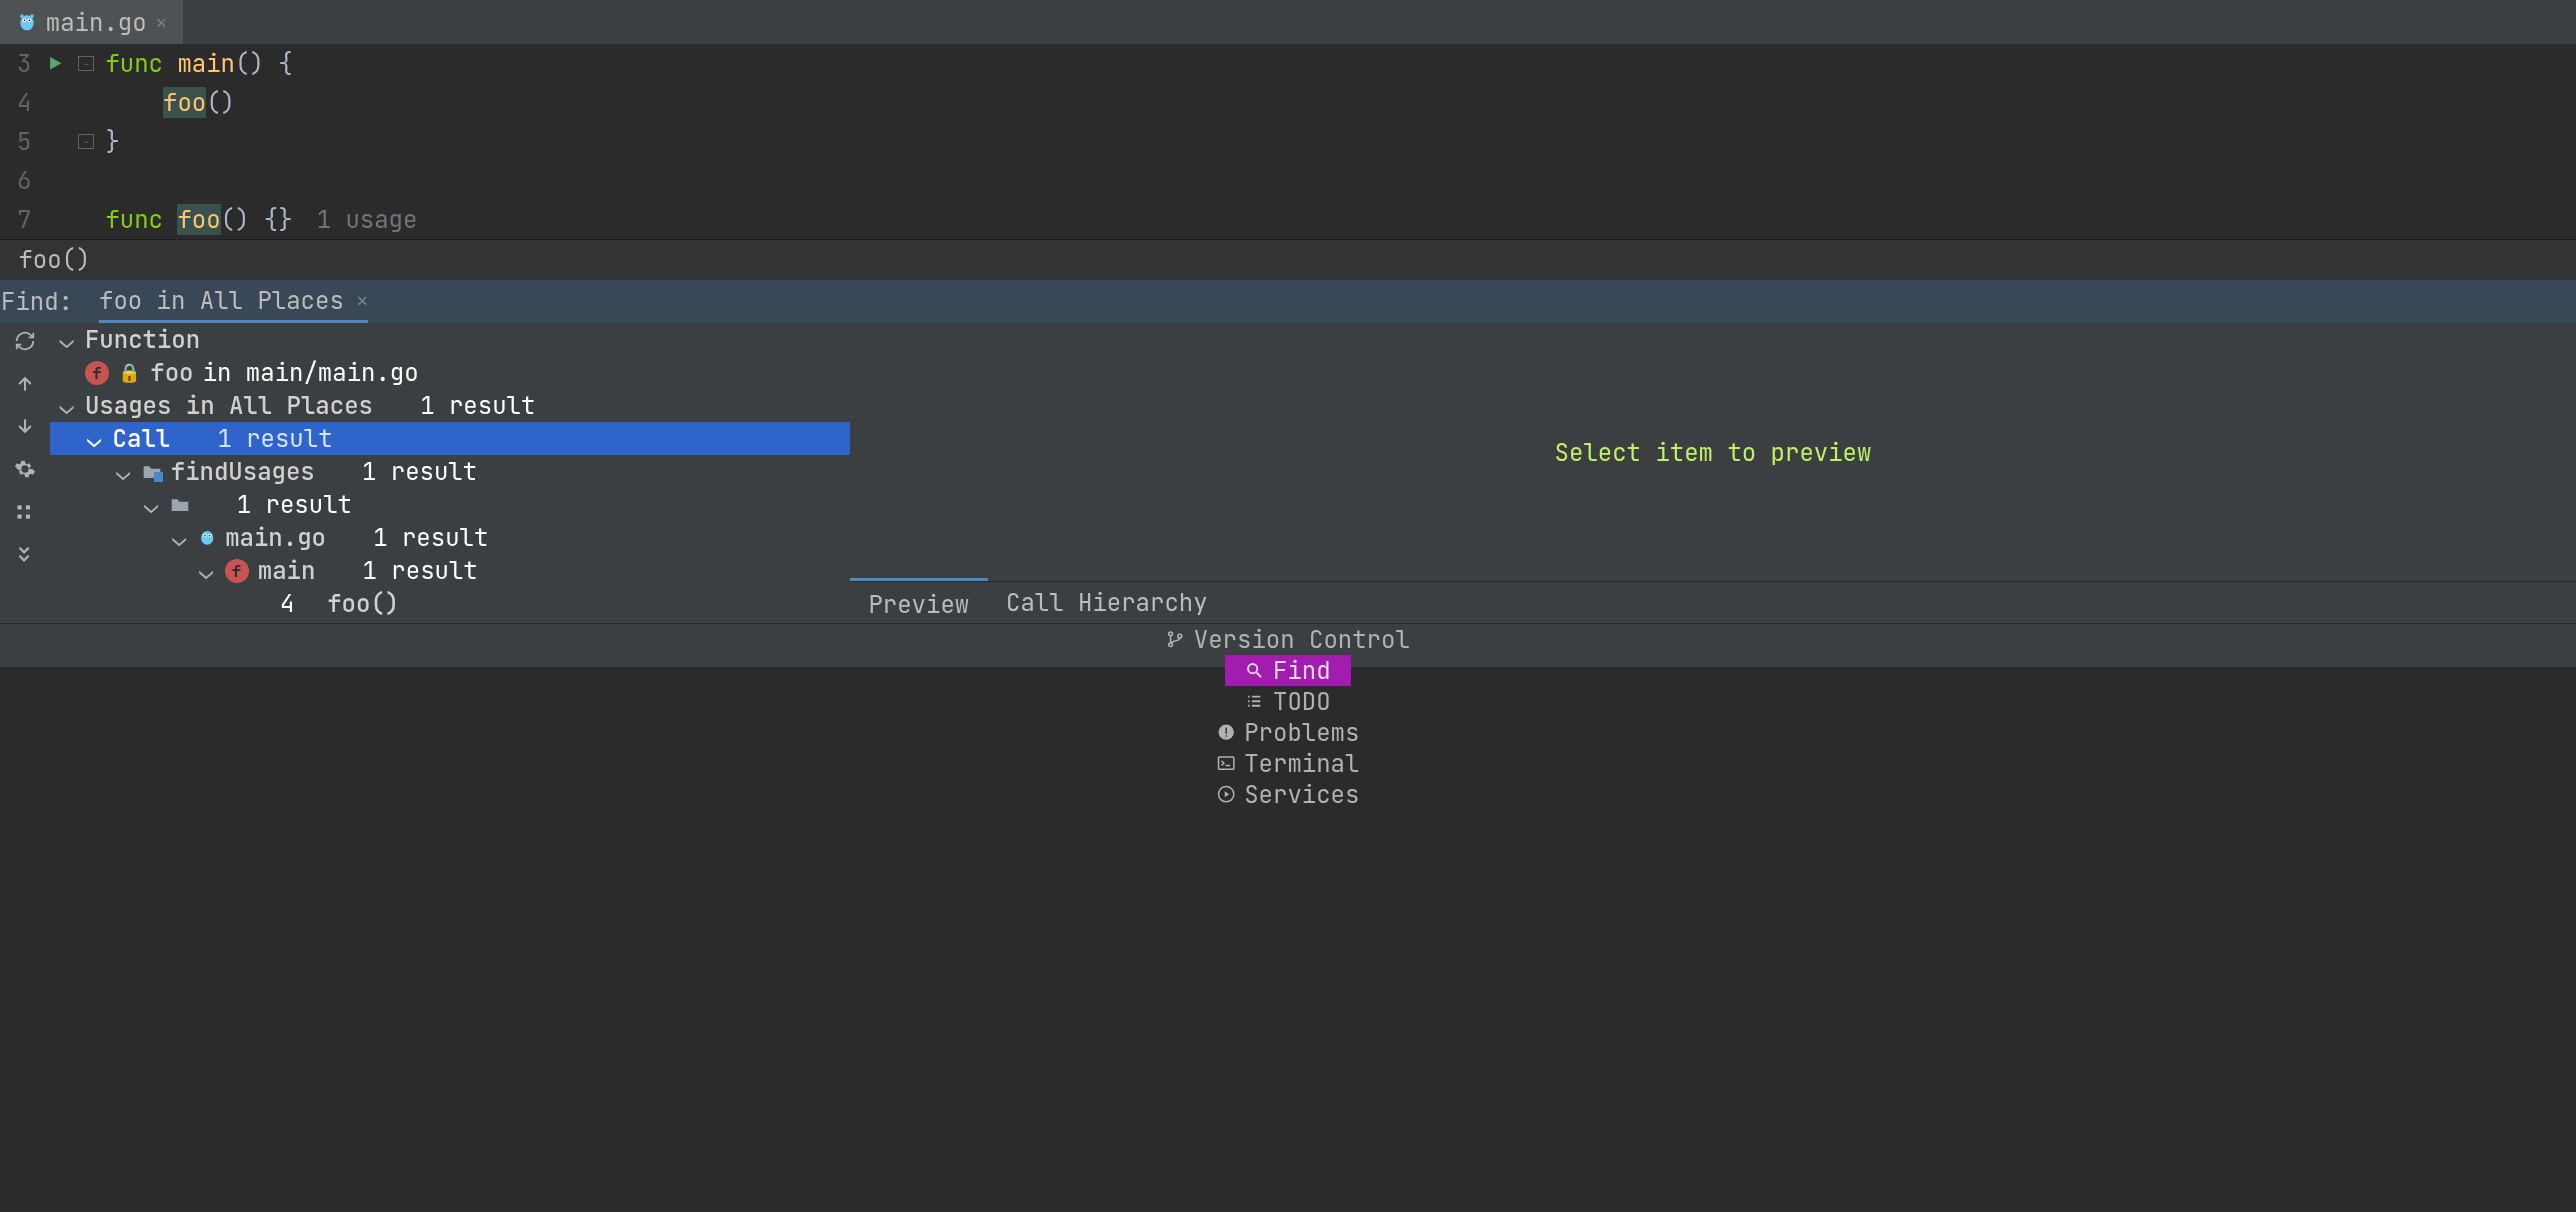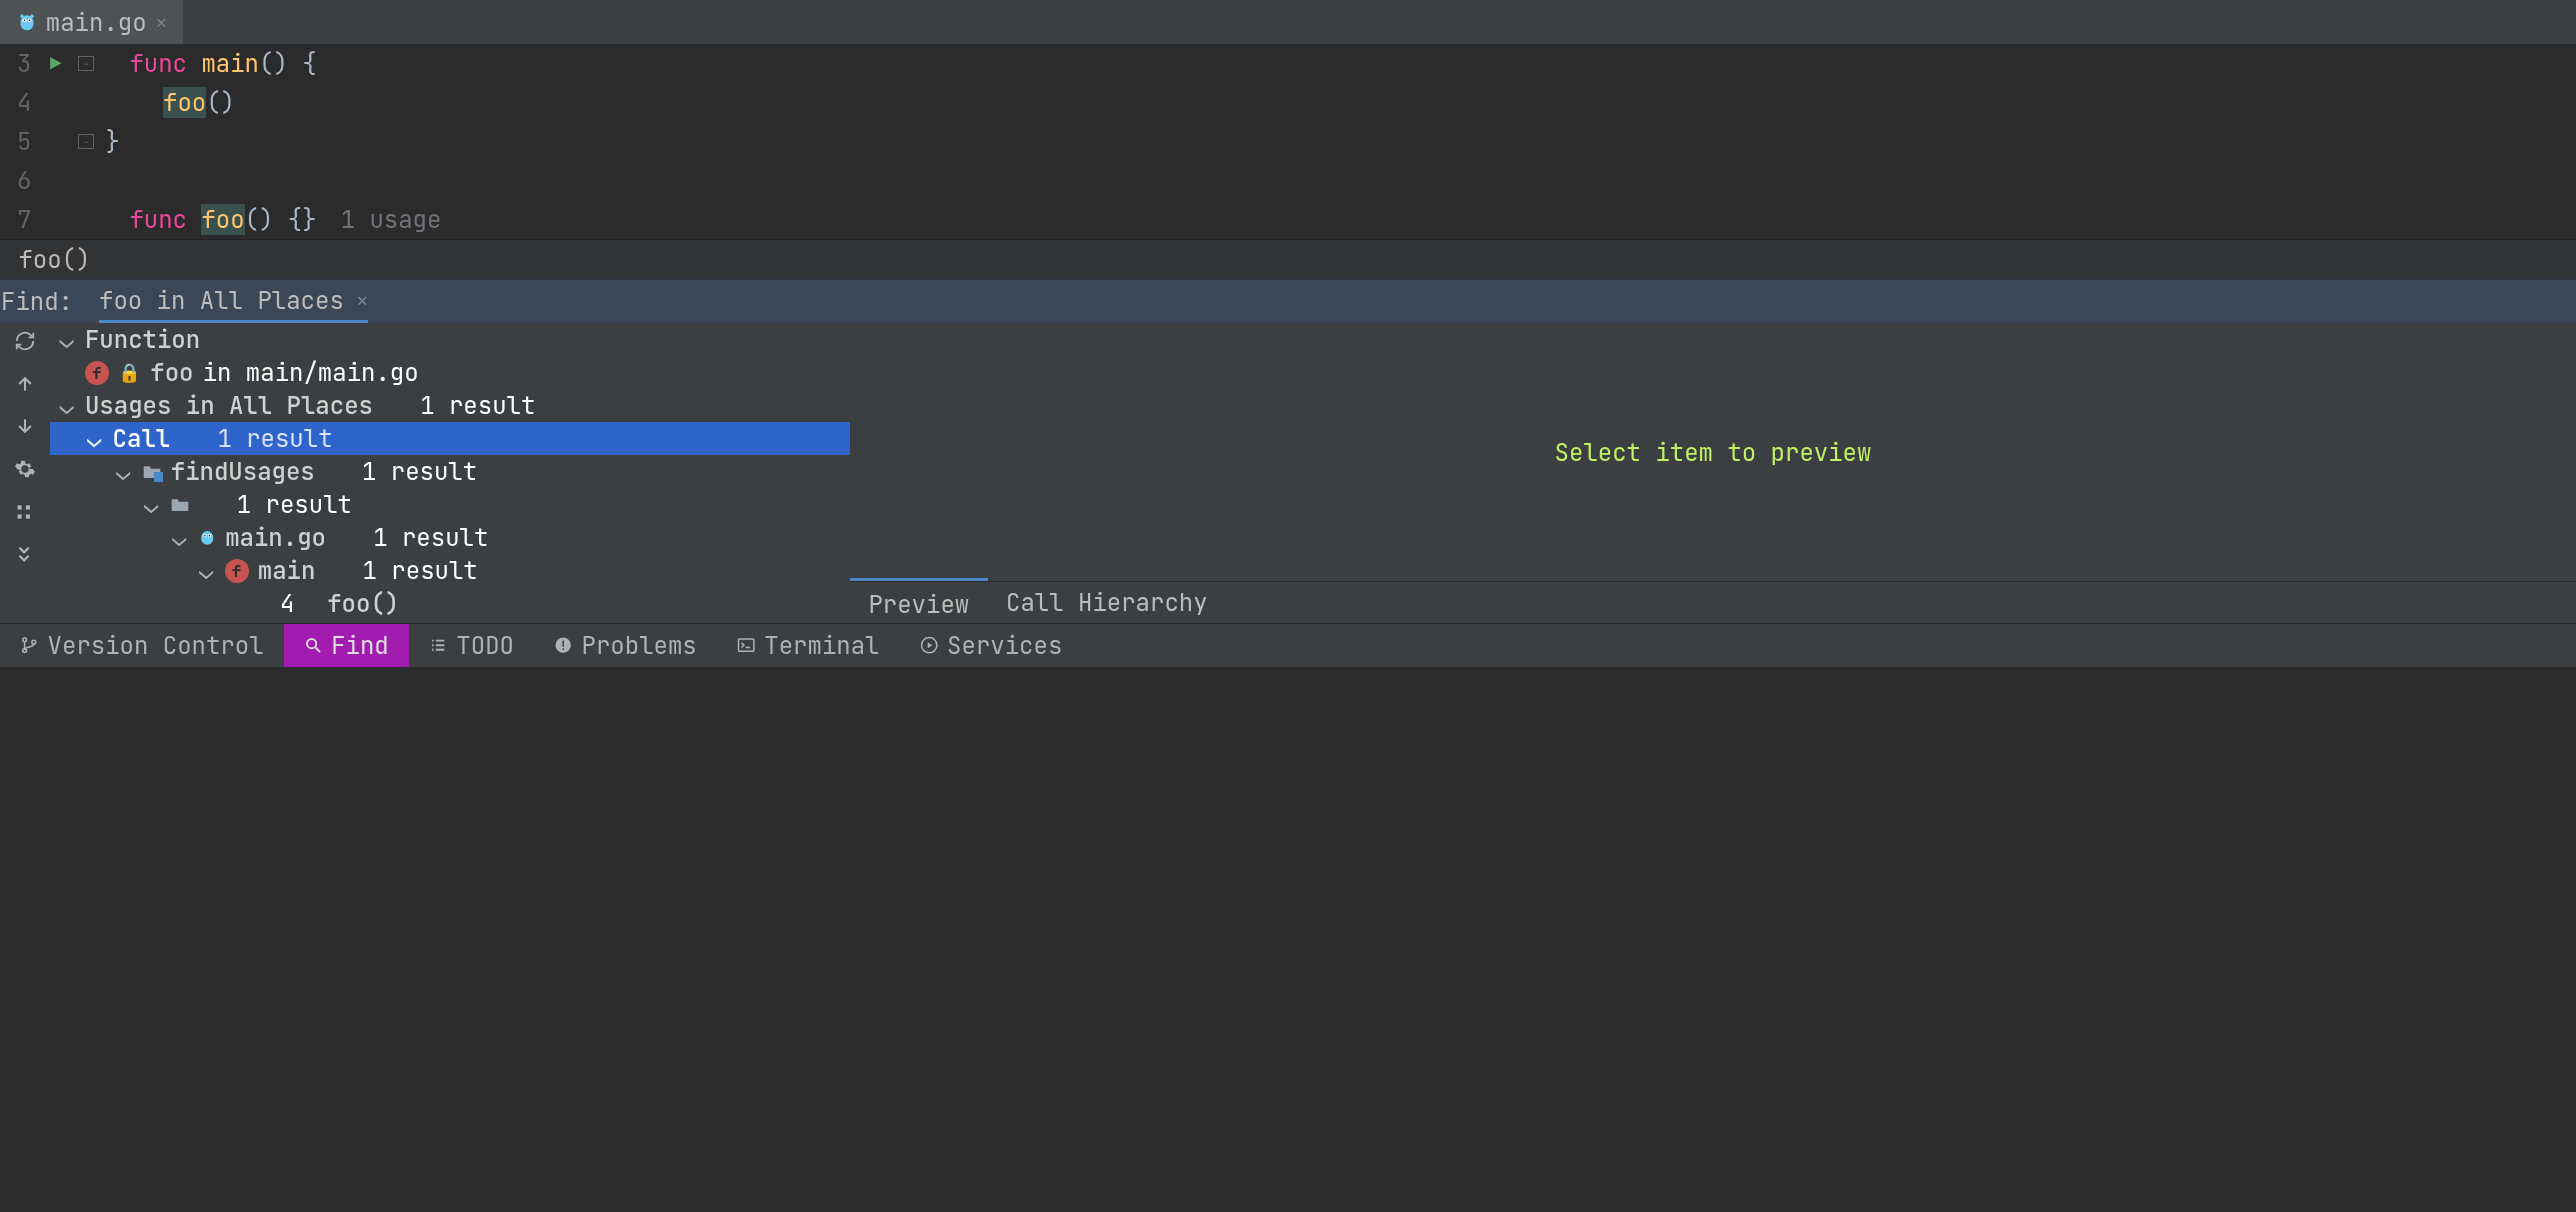--- a/index.html
+++ b/index.html
@@ -68,21 +68,21 @@
   align-items: center;
   justify-content: center;
   font-size: 12px;
   line-height: 1;
   background: #2b2b2b;
 }
 .code {
   padding-left: 7.4px;
   white-space: pre;
 }
-.kw { color: #ec4899; margin-left: 24px; }
+.kw { color: #84cc16; }
 .fn-name { color: #ffc66d; }
 .fn-hl { background: #3b514d; color: #ffc66d; }
 .paren { color: #a9b7c6; }
 .hint { color: #72737a; font-style: normal; margin-left: 24px; }
 
 
 .crumb {
   background: #313335;
   height: 40px;
   display: flex;
@@ -199,20 +199,21 @@
 }
 
 
 .bottom-bar {
   height: 44px;
   background: #3c3f41;
   display: flex;
   align-items: center;
   gap: 0;
   border-top: 0.9px solid #27292a;
+  flex-direction: column;
 }
 .bottom-item {
   display: flex;
   align-items: center;
   gap: 9.2px;
   padding: 0 20px;
   height: 100%;
   color: #afb1b3;
   cursor: pointer;
 }

